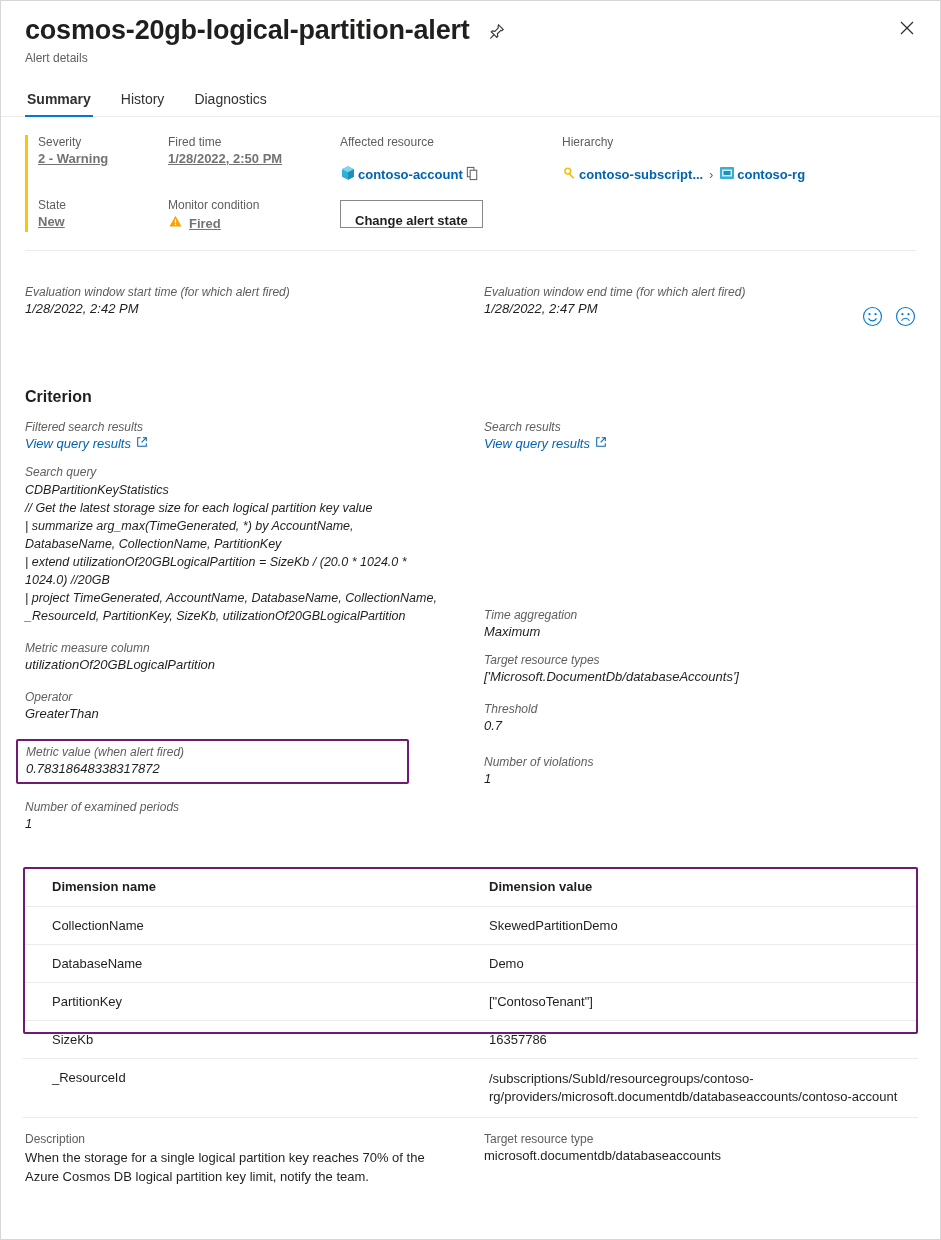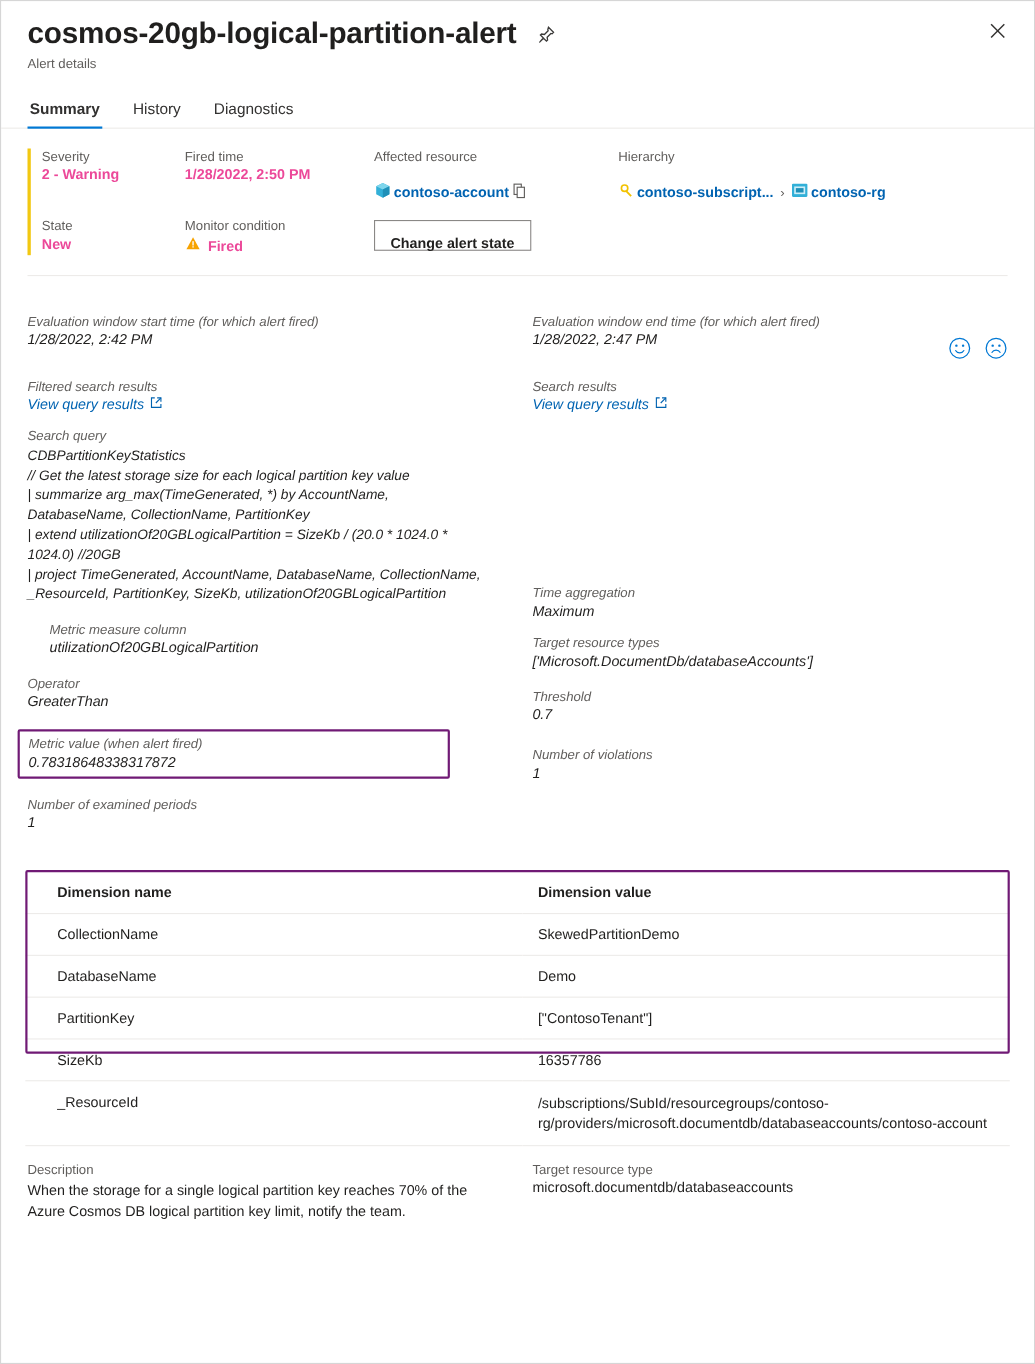--- a/index.html
+++ b/index.html
@@ -72,21 +72,21 @@
     padding-left: 10px;
     border-left: 3px solid #f2c811;
     position: relative;
   }
   .sum-grid {
     display: grid;
     grid-template-columns: 130px 172px 222px 1fr;
     row-gap: 14px;
   }
   .fld-label { font-size: 12px; color: #605e5c; margin-bottom: 2px; }
-  .fld-value { font-size: 13px; color: #ec4899; font-weight: 700; }
+  .fld-value { font-size: 13px; color: #737373; font-weight: 700; text-decoration: underline; }
   .link { color: #0063b1; text-decoration: none; cursor: pointer; }
   .res-row { display: flex; align-items: center; gap: 2px; margin-top: 16px; }
   .copy-ico { color: #605e5c; cursor: pointer; }
   .chev { color: #605e5c; padding: 0 4px; font-size: 12px; }
   .warn-row { display: flex; align-items: center; gap: 6px; }
   .btn {
     margin-top: 2px;
     height: 28px;
     padding: 12px 14px;
     border: 1px solid #8a8886;
@@ -294,20 +294,23 @@
     <div class="blk">
       <div class="fld-label">Evaluation window start time (for which alert fired)</div>
       <div class="v">1/28/2022, 2:42 PM</div>
     </div>
     <div class="blk">
       <div class="fld-label">Evaluation window end time (for which alert fired)</div>
       <div class="v">1/28/2022, 2:47 PM</div>
     </div>
   </div>
 
+  <div style="margin:58px 24px 0 24px;">
+    <div class="section-title">Criterion</div>
+  </div>
 
   <div class="two-col" style="margin-top:14px;">
 
     <div>
       <div class="blk">
         <div class="fld-label">Filtered search results</div>
         <span class="ext-link">
           <span>View query results</span>
           <span>
             <svg width="12" height="12" viewBox="0 0 14 14" fill="none" stroke="#0063b1" stroke-width="1.2">
@@ -324,21 +327,21 @@
         <div class="query">CDBPartitionKeyStatistics
 // Get the latest storage size for each logical partition key value
 | summarize arg_max(TimeGenerated, *) by AccountName,
 DatabaseName, CollectionName, PartitionKey
 | extend utilizationOf20GBLogicalPartition = SizeKb / (20.0 * 1024.0 *
 1024.0) //20GB
 | project TimeGenerated, AccountName, DatabaseName, CollectionName,
 _ResourceId, PartitionKey, SizeKb, utilizationOf20GBLogicalPartition</div>
       </div>
 
-      <div class="blk" style="margin-top:16px;margin-left:20px;">
+      <div class="blk" style="margin-top:16px;">
         <div class="fld-label">Metric measure column</div>
         <div class="v">utilizationOf20GBLogicalPartition</div>
       </div>
 
       <div class="blk" style="margin-top:18px;">
         <div class="fld-label">Operator</div>
         <div class="v">GreaterThan</div>
       </div>
 
       <div class="blk hl-box" style="margin-top:18px;padding:4px 8px 6px 8px;margin-left:-9px;width:393px;">

